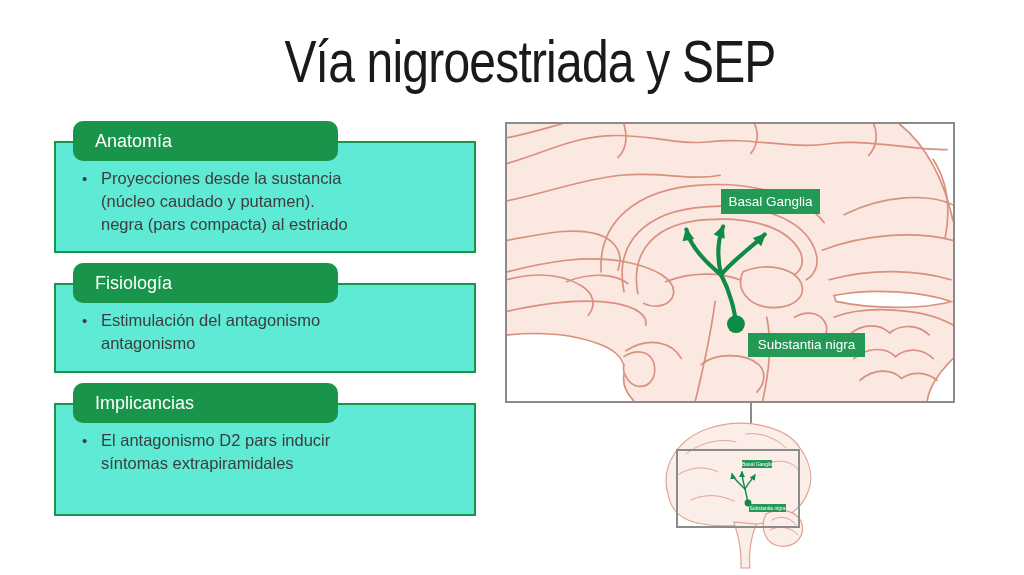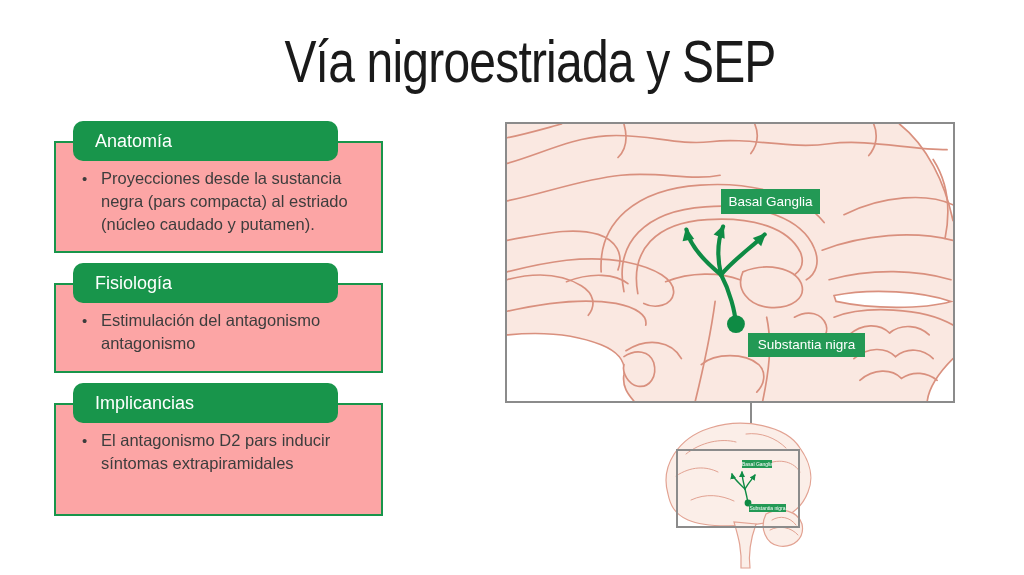--- a/index.html
+++ b/index.html
@@ -8,21 +8,21 @@
     position:relative; width:1024px; height:575px; background:#ffffff;
     font-family:"Liberation Sans", sans-serif; overflow:hidden;margin-left:18px;
   }
   .slide-title {
     position:absolute; top:26px; left:0; width:100%; text-align:center;
     font-size:60px; line-height:72px; color:#1a1a1a; font-weight:400;
     transform:scaleX(0.80); letter-spacing:-1px; white-space:nowrap;
   }
   
   .info-box {
-    position:absolute; left:36px; width:329px; background:#fca5a5;
+    position:absolute; left:36px; width:422px; background:#5eead4;
     border:2px solid #18954B;
   }
   .info-box .bullets { list-style:none; padding:24px 10px 0 45px; }
   .info-box .bullets li {
     position:relative; font-size:16.5px; line-height:23px; color:#3d3d3d;
   }
   .info-box .bullets li::before {
     content:"\2022"; position:absolute; left:-19px; top:0;
     font-size:15px; color:#3d3d3d;
   }
@@ -67,22 +67,22 @@
 
   <div class="slide-title">Vía nigroestriada y SEP</div>
 
   <div class="section-header" style="top:121px">
     <span>Anatomía</span>
   </div>
   <div class="info-box" style="top:141px;height:112px">
     <ul class="bullets">
       <li>
         <div>Proyecciones desde la sustancia</div>
+        <div>(núcleo caudado y putamen).</div>
         <div>negra (pars compacta) al estriado</div>
-        <div>(núcleo caudado y putamen).</div>
       </li>
     </ul>
   </div>
 
   <div class="section-header" style="top:263px">
     <span>Fisiología</span>
   </div>
   <div class="info-box" style="top:283px;height:90px">
     <ul class="bullets">
       <li>

